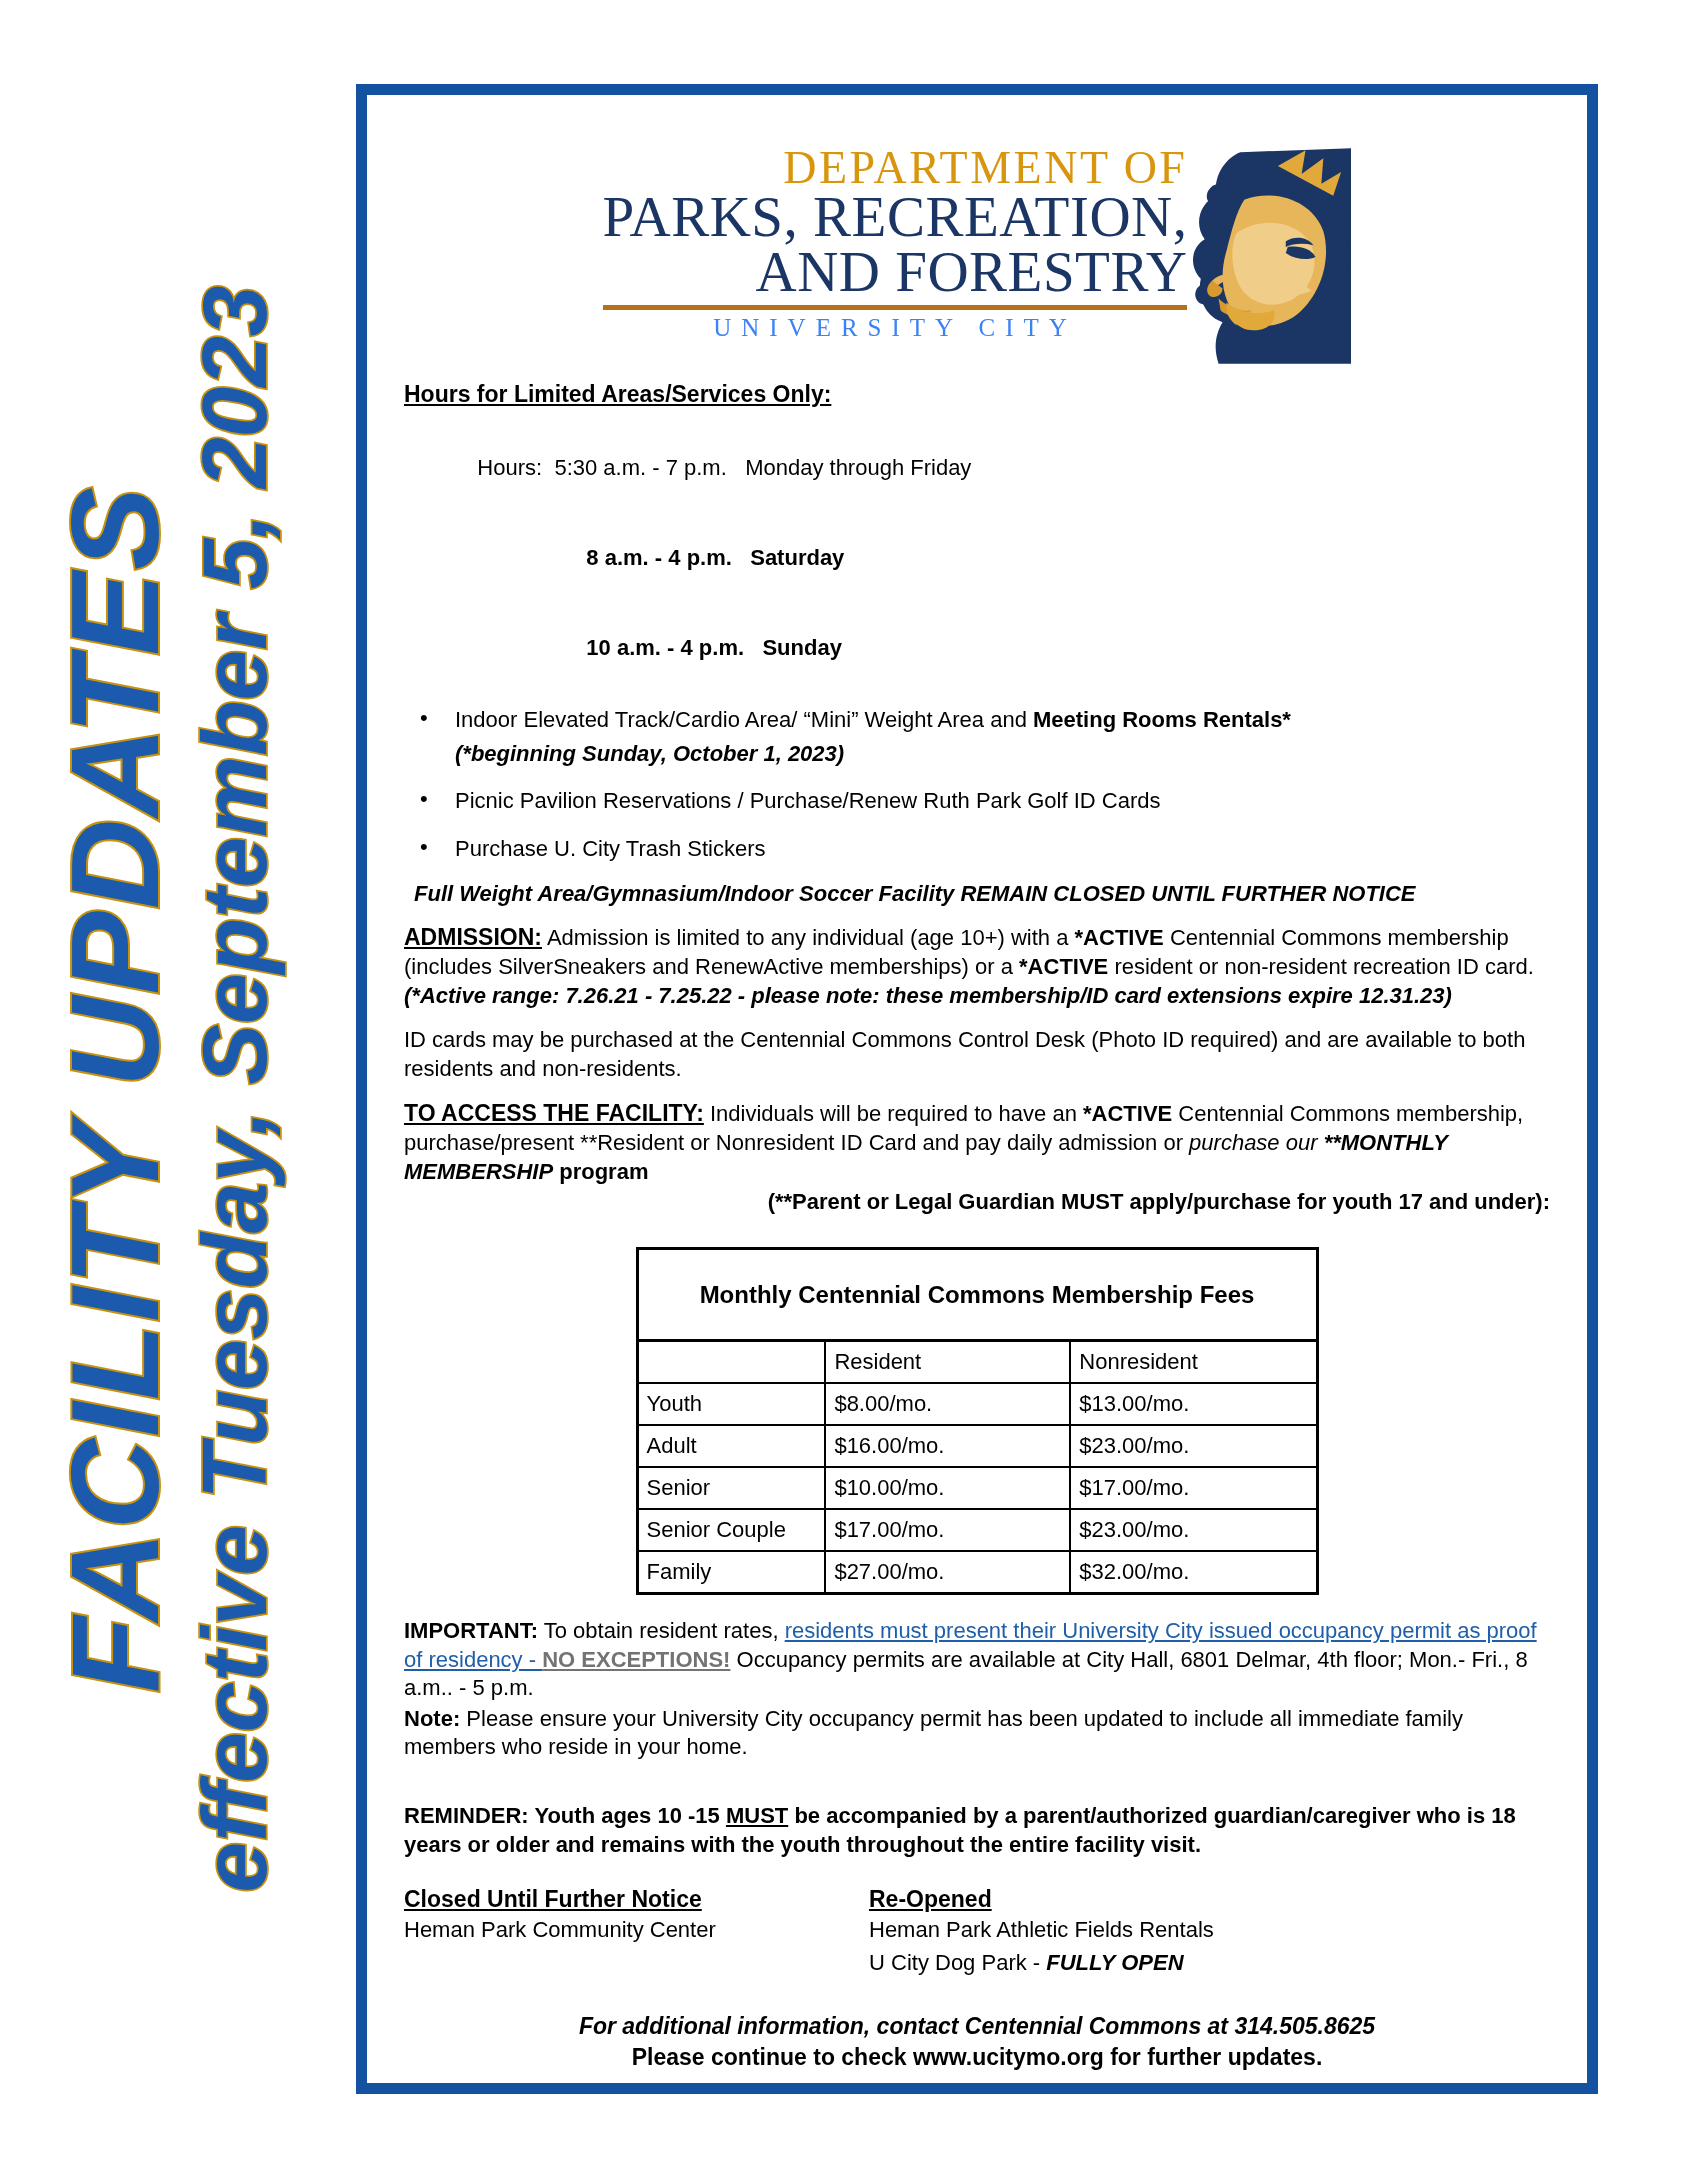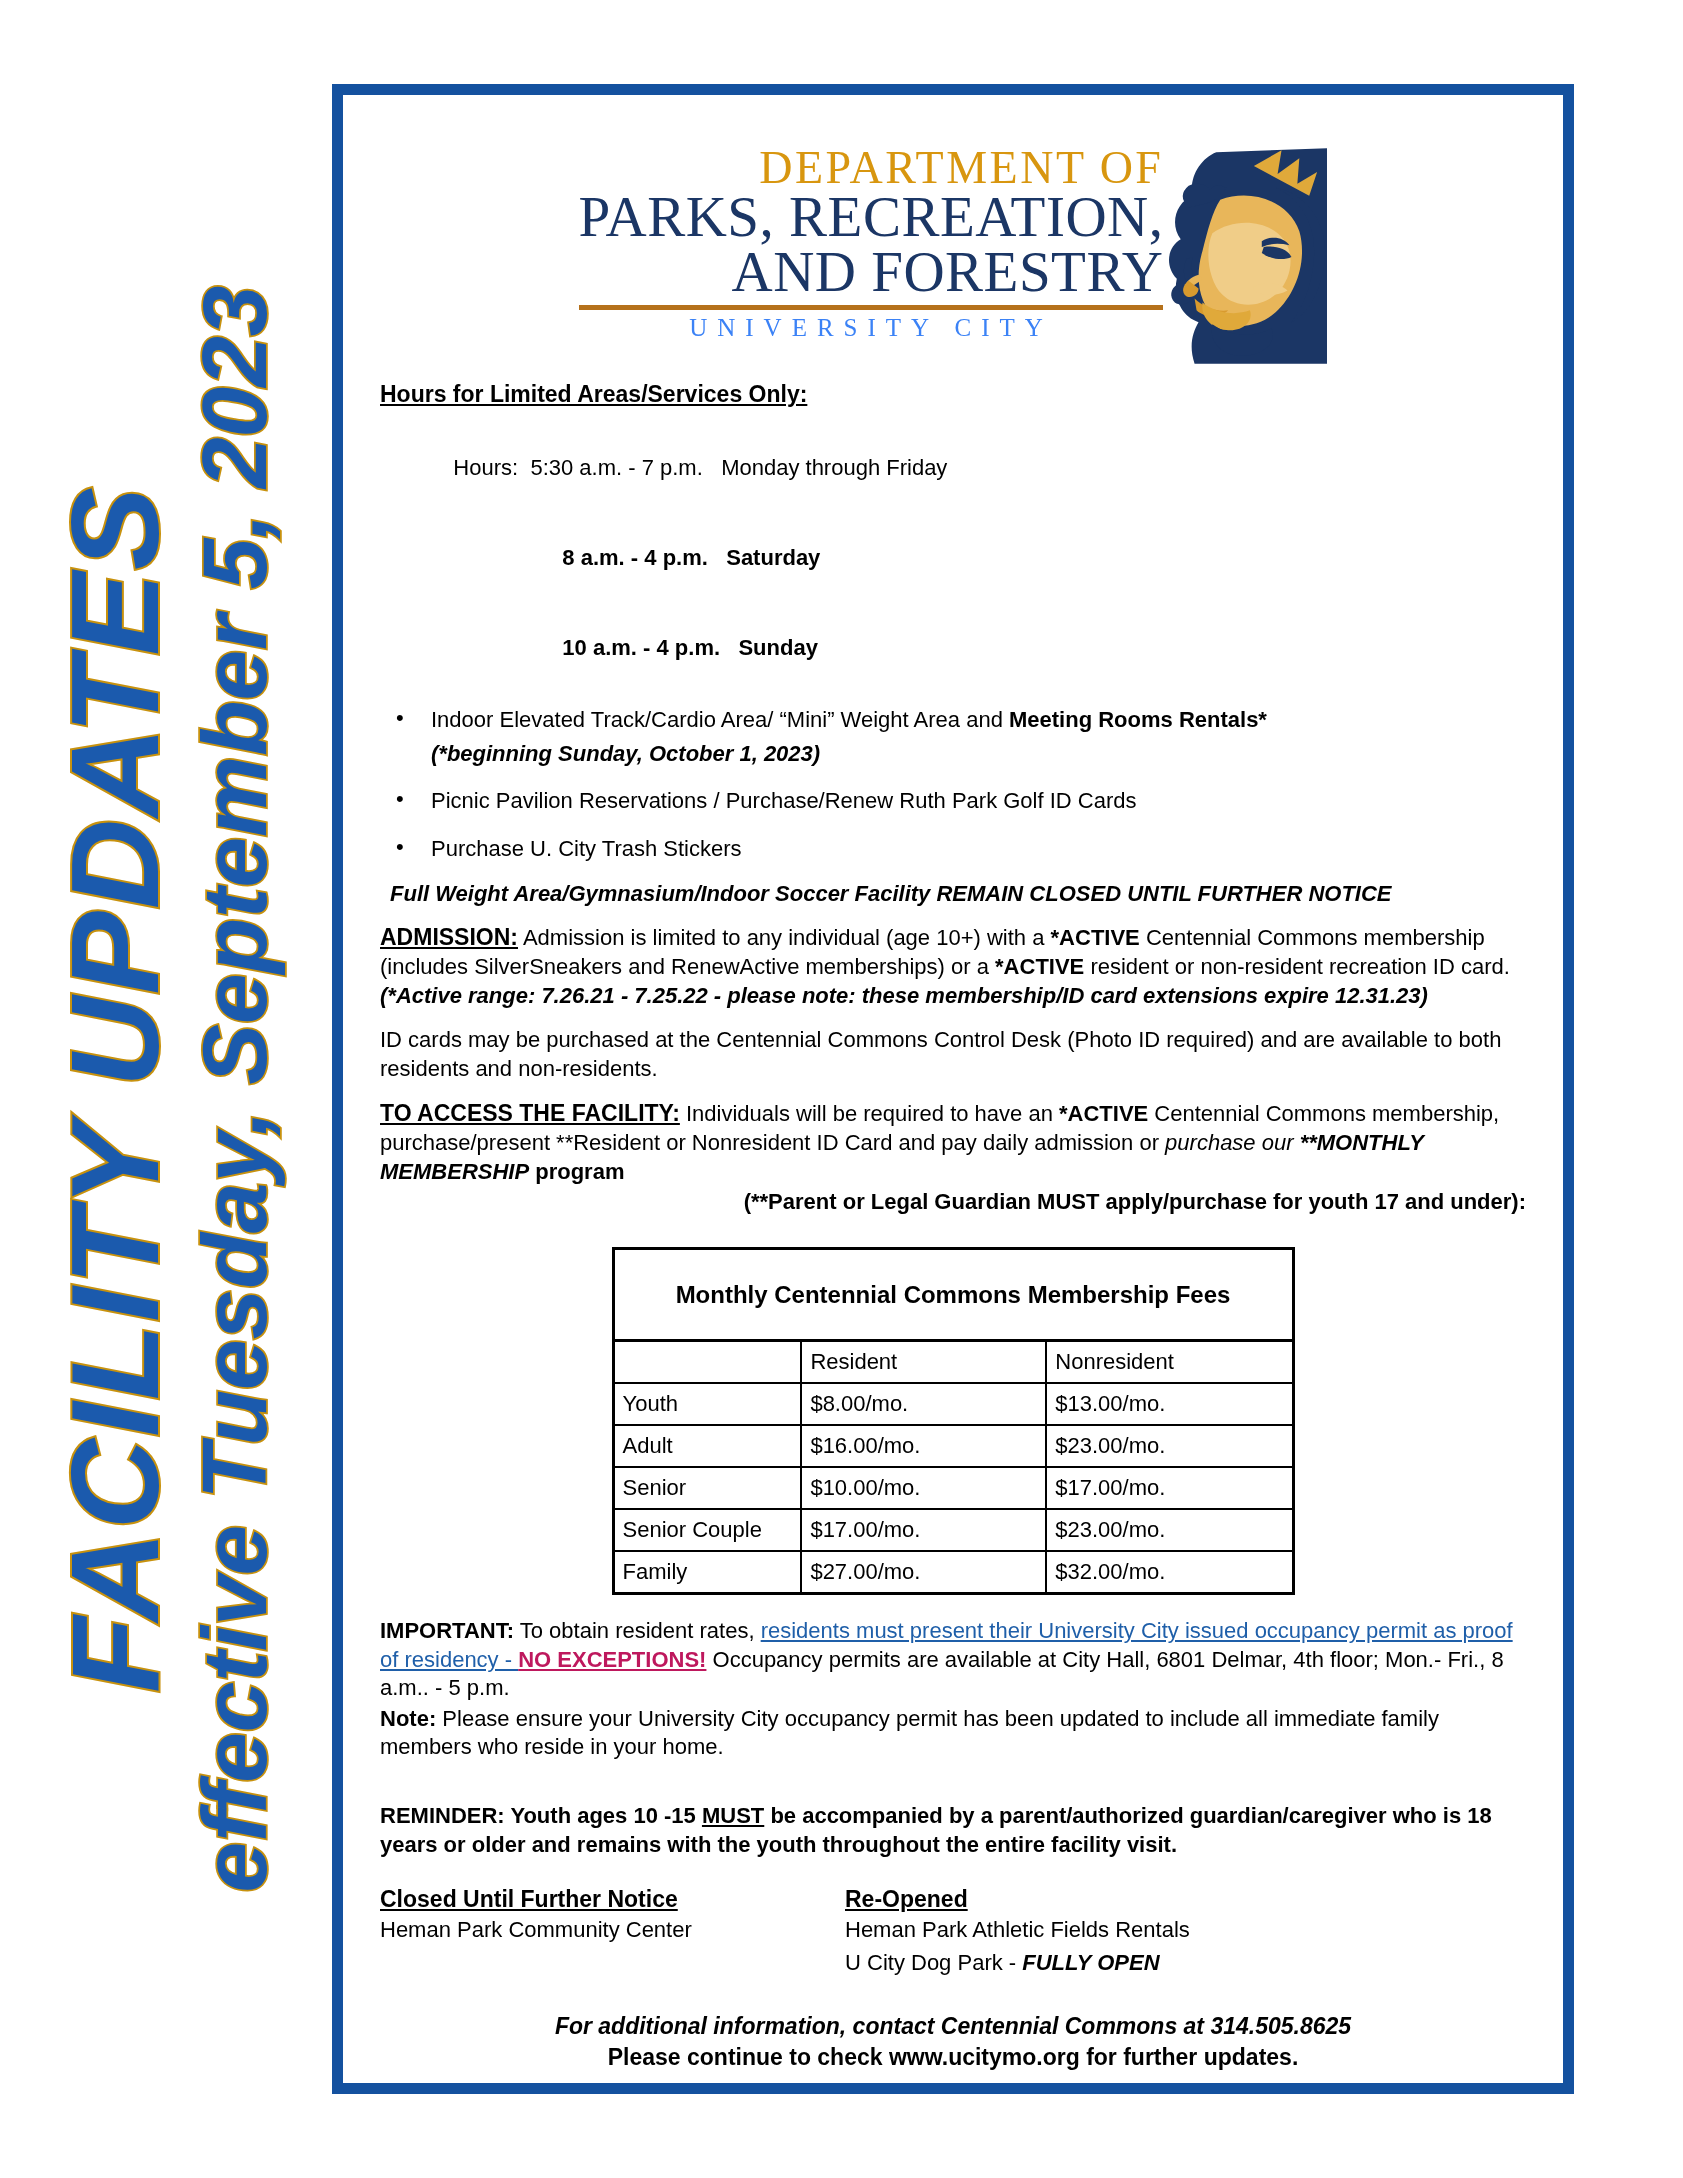--- a/index.html
+++ b/index.html
@@ -46,21 +46,21 @@
     color:#1b5aad;
     -webkit-text-stroke:3.5px #c8920e;
     paint-order:stroke fill;
     line-height:1.15;
     margin-top:4px;
   }
 
   
   .frame{
     position:absolute;
-    left:332px;top:84px;
+    left:356px;top:84px;
     width:1242px;height:2010px;
     border:11px solid #14519f;
     background:#ffffff;
     box-sizing:border-box;
     padding:0;
   }
   .frame-inner{
     position:absolute;
     inset:5px;
     border:2px solid #ffffff;
@@ -163,21 +163,21 @@
     font-size:24px;
     height:83px;
     vertical-align:middle;
   }
   table.fees tr.title-row td{border-bottom:3px solid #000;}
   td.c{text-align:left;border-radius:12px;}
   td.l{text-align:left;}
 
   
   .link-blue{color:#1f5fa9;text-decoration:underline;}
-  .blue-bold{color:#be185d;font-weight:bold;text-decoration:underline;}
+  .blue-bold{color:#737373;font-weight:bold;text-decoration:underline;}
 
   
   .two-col{display:flex;margin-top:26px;}
   .col-a{width:465px;}
   .col-b{width:auto;}
   .col-head{font-weight:bold;text-decoration:underline;font-size:23px;}
   .col-item{line-height:1.34;}
 
   .footer{margin-top:34px;text-align:center;line-height:1.35;}
   .footer .f1{font-weight:bold;font-style:italic;font-size:23px;}

